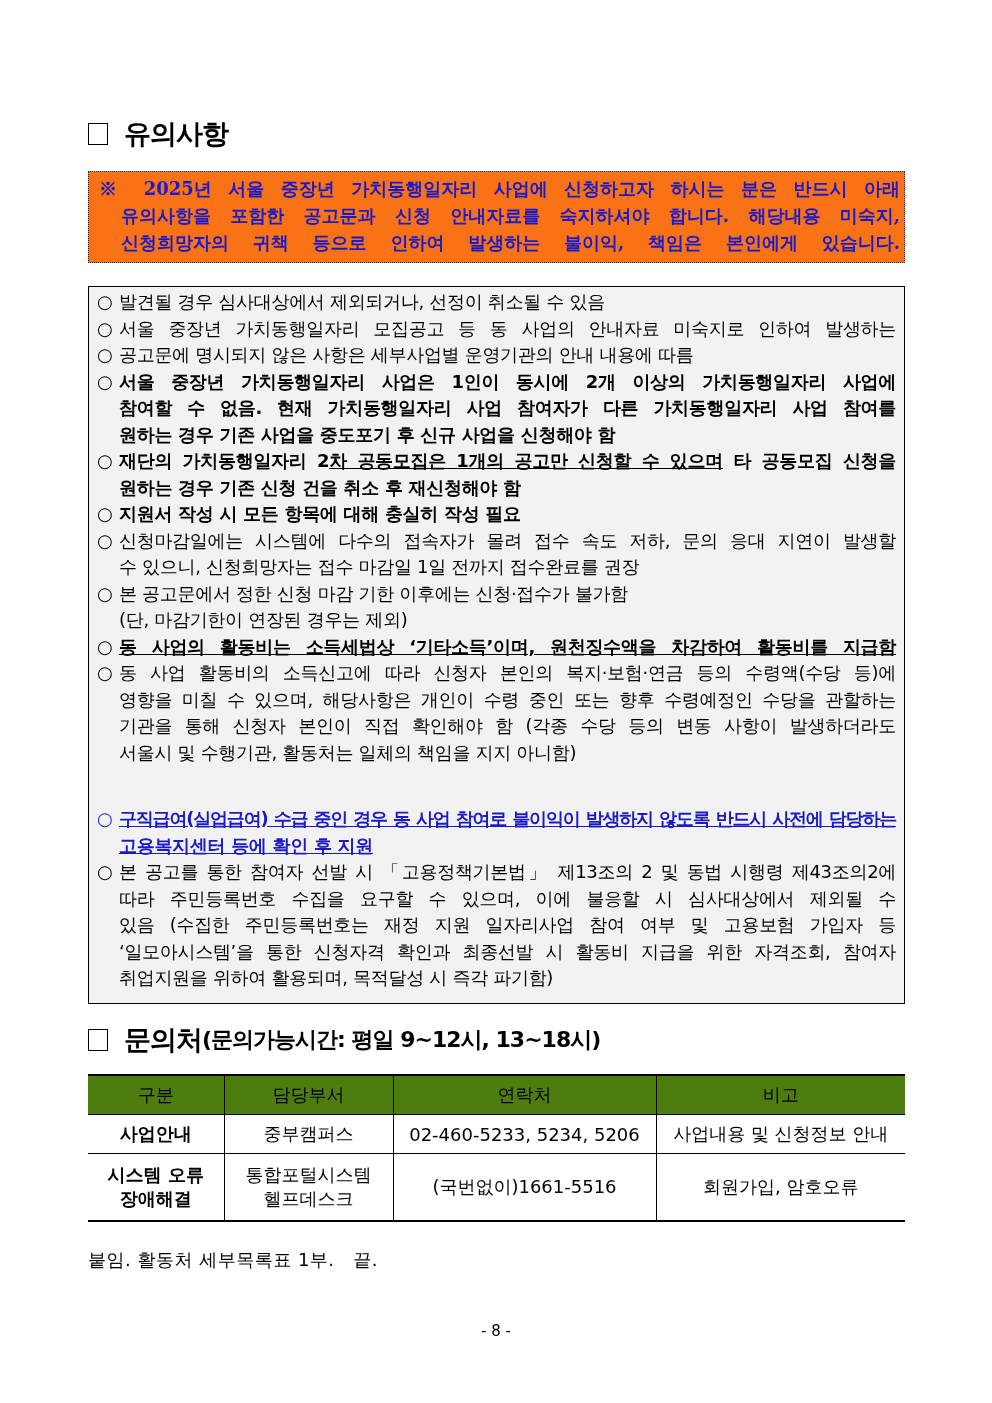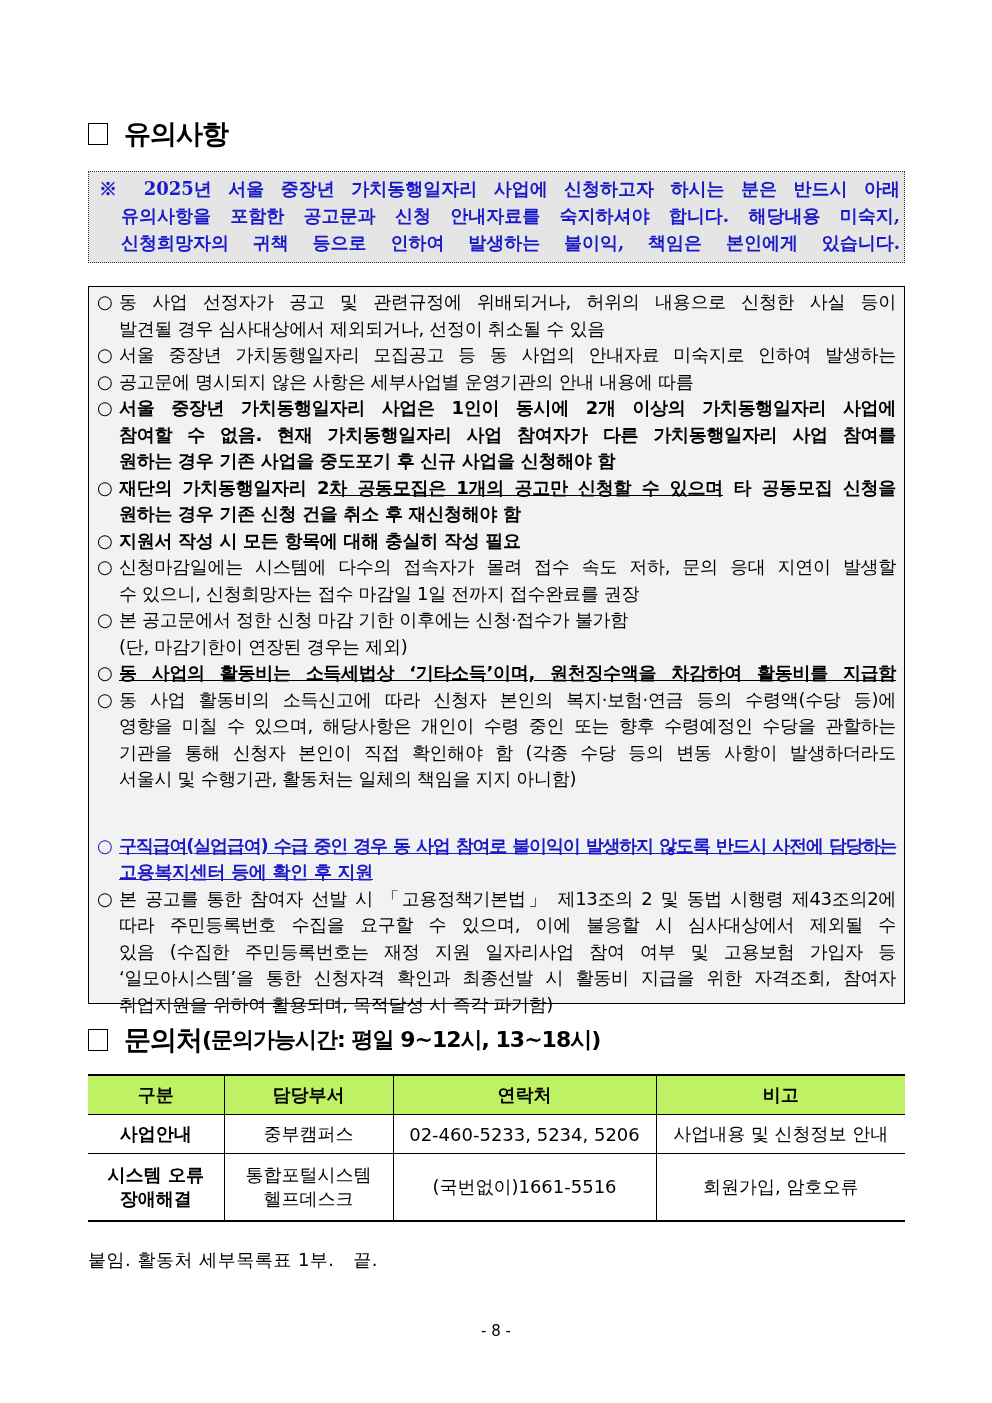--- a/index.html
+++ b/index.html
@@ -1,37 +1,37 @@
 <!DOCTYPE html>
 <html><head>
 <meta charset="utf-8">
 <style>
   html, body { margin: 0; padding: 0; background: #ffffff; }
   body { width: 992px; height: 1403px; position: relative; font-family: "DejaVu Sans", "Liberation Sans", sans-serif; color: #000; overflow: hidden; }
   .page { position: absolute; left: 0; top: 0; width: 992px; height: 1246px; }
   .sec-title { position: absolute; left: 88px; font-size: 27px; font-weight: bold; letter-spacing: -1px; display: flex; align-items: center; }
   .sec-title .box { display: inline-block; width: 20px; height: 22px; border: 1.5px solid #000; margin-right: 16px; box-sizing: border-box; }
   .sec-title .sub { font-size: 22px; letter-spacing: -1px; }
-  .notice { position: absolute; left: 88px; top: 171px; width: 817px; height: 92px; background: #e5e5e5; border: 1.5px dotted #333; box-sizing: border-box; color: #1a1ac8; font-family: "DejaVu Serif", "Liberation Serif", serif; font-weight: bold; font-size: 18px; line-height: 27px; padding: 3px 4px 0 10px; }
+  .notice { position: absolute; left: 88px; top: 171px; width: 817px; height: 92px; background: #f97316; border: 1.5px dotted #333; box-sizing: border-box; color: #1a1ac8; font-family: "DejaVu Serif", "Liberation Serif", serif; font-weight: bold; font-size: 18px; line-height: 27px; padding: 3px 4px 0 10px; }
   .notice .line { white-space: nowrap; text-align: justify; text-align-last: justify; }
   .notice .indent { padding-left: 22px; }
   .items { position: absolute; left: 88px; top: 286px; width: 817px; height: 718px; background: #f2f2f2; border: 1px solid #000; box-sizing: border-box; padding: 2px 8px 0 8px; font-size: 18px; line-height: 26.5px; letter-spacing: -0.3px; }
   .item { position: relative; padding-left: 22px; }
   .item .bullet { position: absolute; left: 0; top: 0; }
   .item .ln { white-space: nowrap; text-align: justify; text-align-last: justify; }
   .item .ln.last { text-align-last: left; }
   .item.bold { font-weight: bold; }
   .item.blue { color: #1a1ac8; font-weight: bold; }
   .u { text-decoration: underline; }
   .item.gap { margin-top: 4px; }
   table.contact { position: absolute; left: 88px; top: 1074px; width: 817px; border-collapse: collapse; font-size: 18px; }
   table.contact th, table.contact td { border-left: 1px solid #000; border-right: 1px solid #000; border-bottom: 1px solid #000; text-align: center; padding: 0 4px; }
   table.contact tr > *:first-child { border-left: none; }
   table.contact tr > *:last-child { border-right: none; }
-  table.contact thead th { background: #bef264; height: 38px; font-weight: bold; border-top: 2px solid #000; }
+  table.contact thead th { background: #4d7c0f; height: 38px; font-weight: normal; border-top: 2px solid #000; }
   table.contact tbody td { height: 38px; }
   table.contact tbody tr.tall td { height: 66px; line-height: 24px; }
   table.contact tbody tr:last-child td { border-bottom: 2px solid #000; }
   .b { font-weight: bold; }
   .attach { position: absolute; left: 88px; top: 1248px; font-size: 18px; letter-spacing: 0.5px; white-space: pre; }
   .pagenum { position: absolute; left: 0; width: 992px; top: 1322px; text-align: center; font-size: 15px; white-space: pre; }
 </style>
 </head>
 <body>
 
@@ -44,21 +44,20 @@
 
   <div class="notice">
     <div class="line">※ 2025년 서울 중장년 가치동행일자리 사업에 신청하고자 하시는 분은 반드시 아래</div>
     <div class="line indent">유의사항을 포함한 공고문과 신청 안내자료를 숙지하셔야 합니다. 해당내용 미숙지,</div>
     <div class="line indent">신청희망자의 귀책 등으로 인하여 발생하는 불이익, 책임은 본인에게 있습니다.</div>
   </div>
 
   <div class="items">
     <div class="item">
       <span class="bullet">○</span>
-      <div class="ln">동 사업 선정자가 공고 및 관련규정에 위배되거나, 허위의 내용으로 신청한 사실 등이</div>
       <div class="ln last">발견될 경우 심사대상에서 제외되거나, 선정이 취소될 수 있음</div>
     </div>
     <div class="item">
       <span class="bullet">○</span>
       <div class="ln">서울 중장년 가치동행일자리 모집공고 등 동 사업의 안내자료 미숙지로 인하여 발생하는</div>
     </div>
     <div class="item">
       <span class="bullet">○</span>
       <div class="ln last">공고문에 명시되지 않은 사항은 세부사업별 운영기관의 안내 내용에 따름</div>
     </div>

